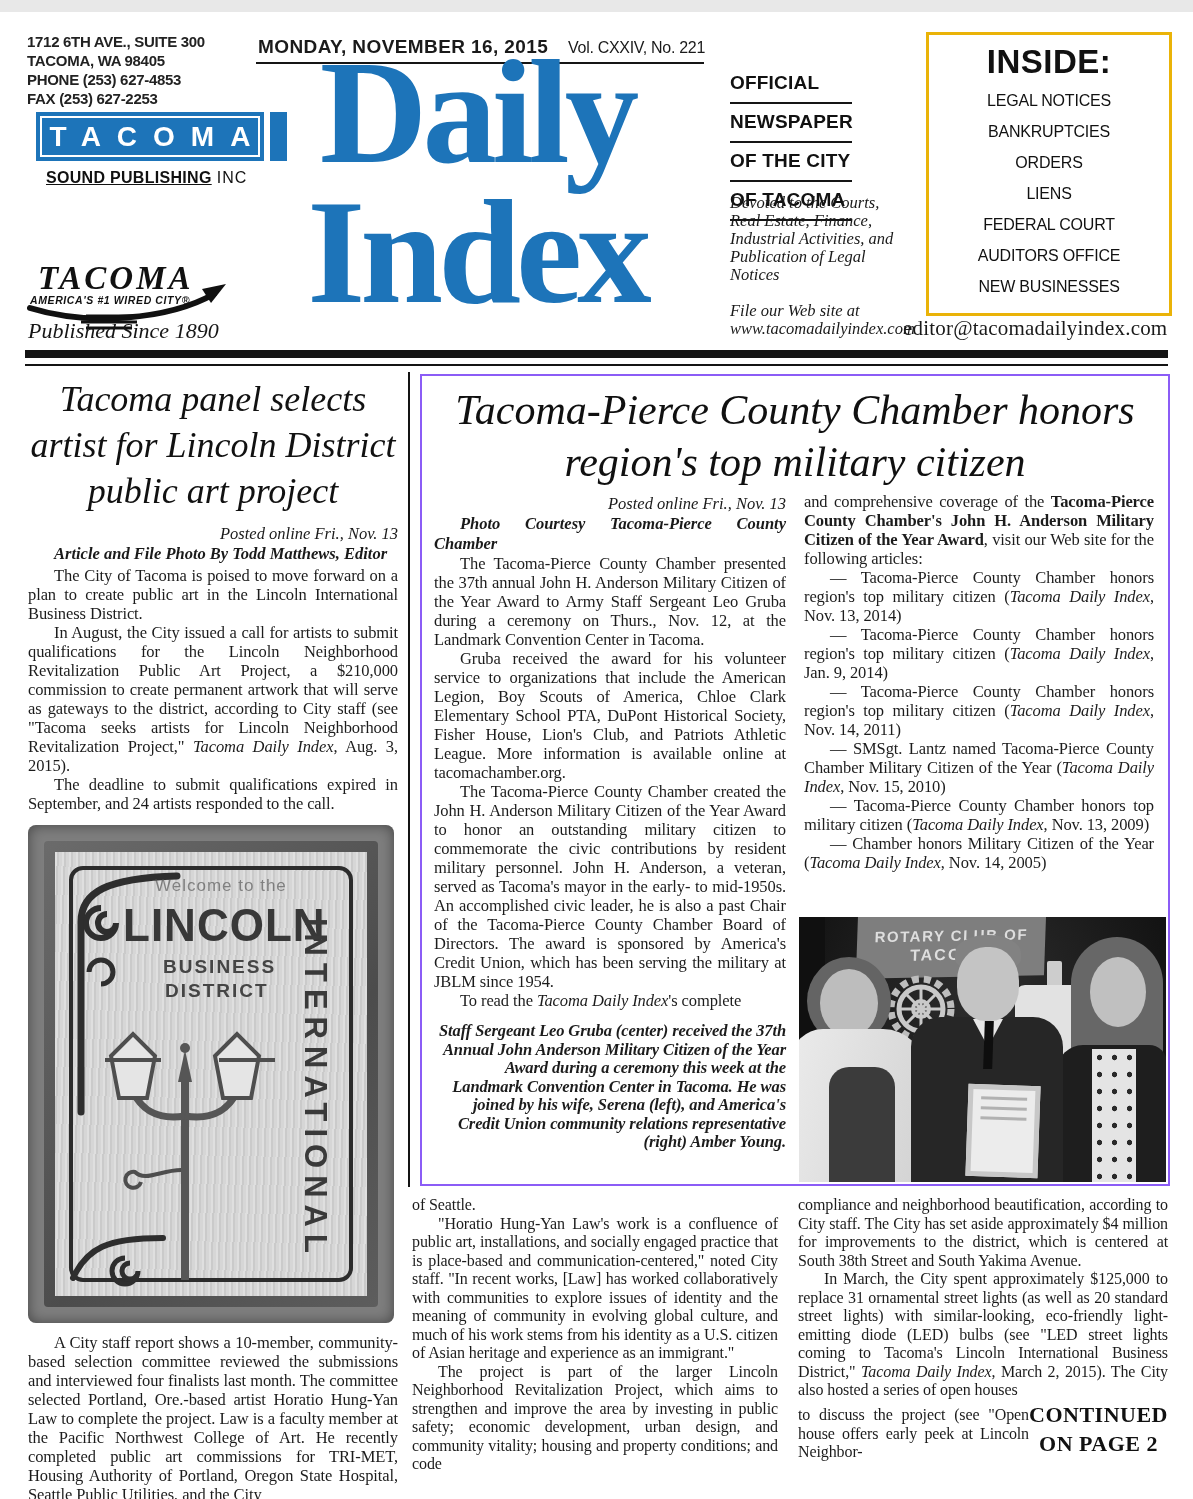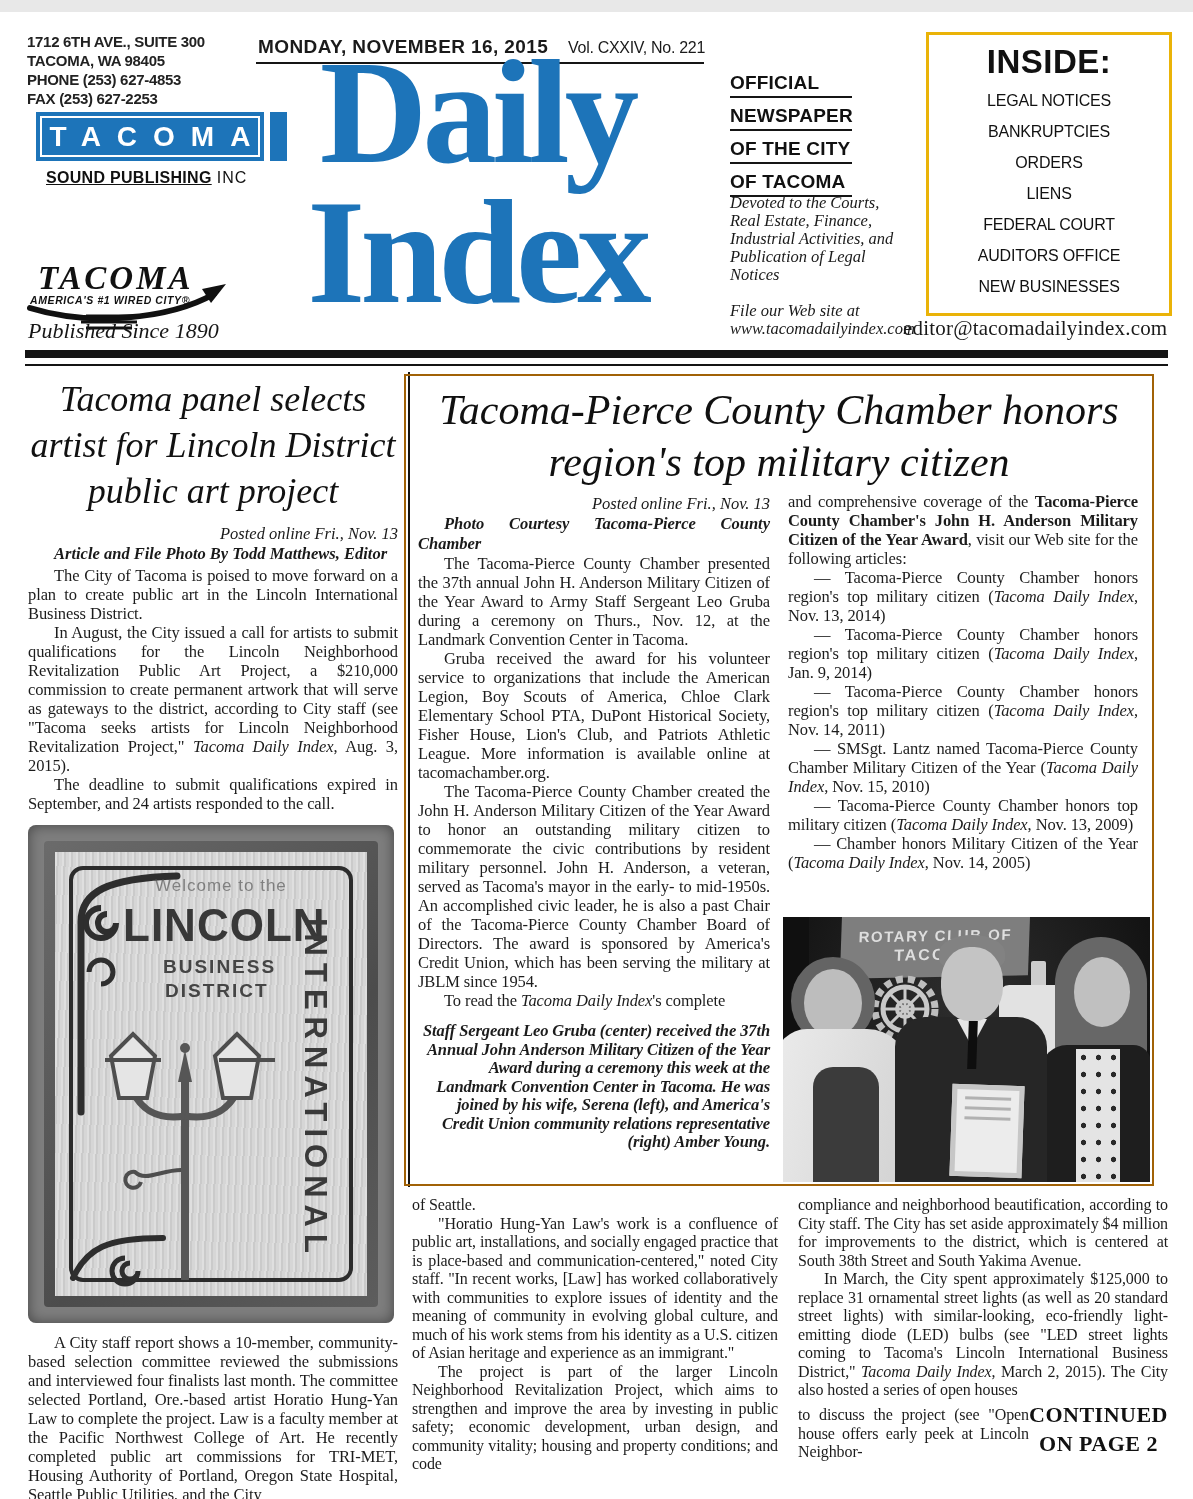--- a/index.html
+++ b/index.html
@@ -21,21 +21,21 @@
         color:#fff;font-family:"Liberation Sans",sans-serif;font-weight:bold;font-size:28px;
         letter-spacing:16px;text-indent:16px;}
   .tbox-ext{position:absolute;left:270px;top:100px;width:17px;height:49px;background:#1d74b9;z-index:1;}
   .soundpub{position:absolute;left:46px;top:157px;font-family:"Liberation Sans",sans-serif;font-size:16px;color:#111;}
   .soundpub .b{font-weight:bold;letter-spacing:0.3px;text-decoration:underline;}
   .soundpub .l{font-weight:normal;margin-left:5px;letter-spacing:1px;}
   .wired{position:absolute;left:26px;top:244px;}
   .since{position:absolute;left:28px;top:306px;font-style:italic;font-size:22px;color:#161616;}
   .official{position:absolute;left:730px;top:60px;}
   .official-line{font-family:"Liberation Sans",sans-serif;font-weight:bold;font-size:19px;
-        letter-spacing:0.2px;border-bottom:2.5px solid #151515;padding-bottom:2px;margin-bottom:7px;width:122px;color:#111;}
+        letter-spacing:0.2px;border-bottom:2.5px solid #151515;padding-bottom:8px;margin-bottom:7px;width:122px;color:#111;}
   .devoted{position:absolute;left:730px;top:182px;width:168px;font-style:italic;font-size:16.5px;line-height:18px;font-family:Liberation Serif, serif;}
   .visit{position:absolute;left:730px;top:290px;width:190px;font-style:italic;font-size:16.5px;line-height:18px;}
   .insidebox{position:absolute;left:926px;top:20px;width:240px;height:278px;border:3px solid #eab308;
         text-align:center;font-family:"Liberation Sans",sans-serif;color:#111;}
   .inside-title{font-weight:bold;font-size:33px;letter-spacing:0.5px;margin-top:8px;margin-bottom:4px;}
   .inside-item{font-weight:normal;font-size:16px;line-height:31px;letter-spacing:-0.2px;}
   .email{position:absolute;left:903px;top:304px;width:268px;font-size:21px;letter-spacing:0.2px;}
   .topbar{position:absolute;left:25px;top:338px;width:1143px;height:8px;background:#141414;}
   .topbar2{position:absolute;left:25px;top:352px;width:1143px;height:2px;background:#141414;}
   
@@ -44,21 +44,21 @@
   .cont{text-indent:0;}
   .seg-i{font-style:italic;}
   .seg-b{font-weight:bold;}
   .seg-bi{font-weight:bold;font-style:italic;}
   .colA{position:absolute;left:28px;top:360px;width:370px;}
   .left-head{font-style:italic;font-size:36px;line-height:46px;text-align:center;color:#111;margin:4px 0 10px;}
   .posted{font-style:italic;font-size:16.5px;line-height:20px;text-align:right;margin:2px 0 0;}
   .byline{font-weight:bold;font-style:italic;font-size:16.5px;line-height:20px;text-align:justify;
         text-indent:26px;margin:0 0 2px;}
   .vrule{position:absolute;left:408px;top:360px;width:2px;height:815px;background:#141414;}
-  .mainbox{position:absolute;left:404px;top:362px;width:746px;height:808px;border:2px solid #a16207;}
+  .mainbox{position:absolute;left:420px;top:362px;width:746px;height:808px;border:2px solid #8b5cf6;}
   .m-head{position:absolute;left:0;top:8px;width:100%;text-align:center;font-style:italic;
         font-size:42px;line-height:52px;color:#101010;}
   .mcol1{position:absolute;left:12px;top:116px;width:352px;}
   .mcol2{position:absolute;left:382px;top:116px;width:350px;}
   .credit{font-weight:bold;font-style:italic;font-size:16.5px;line-height:20px;text-align:justify;text-indent:26px;margin:0;}
   .caption{margin-top:12px;}
   .caption .para{font-size:16.5px;line-height:18.5px;text-align:right;text-indent:0;}
   
   .bcol1{position:absolute;left:412px;top:1184px;width:366px;}
   .bcol2{position:absolute;left:798px;top:1184px;width:370px;}

